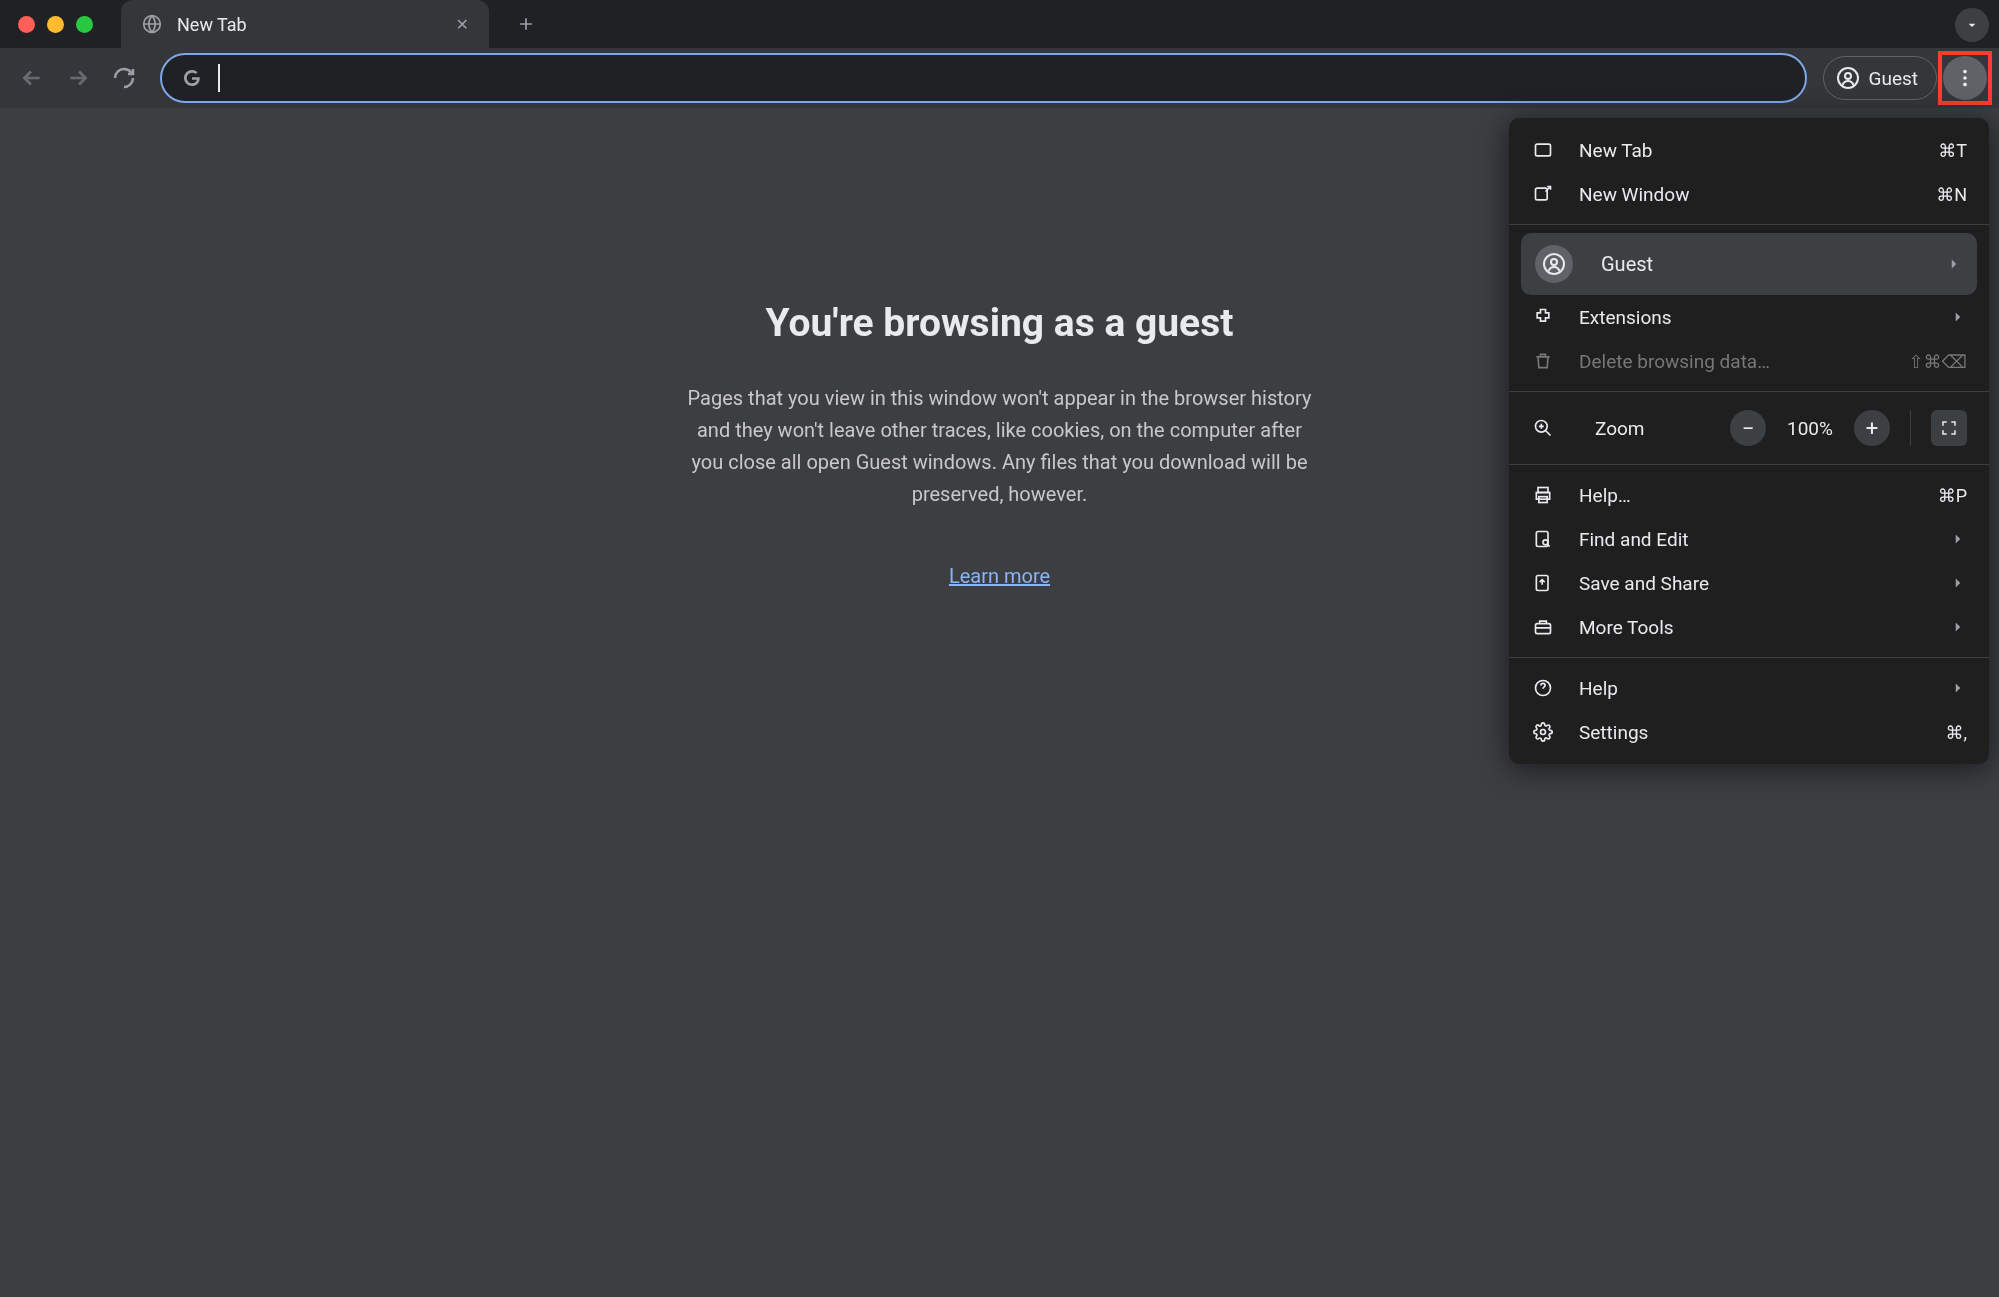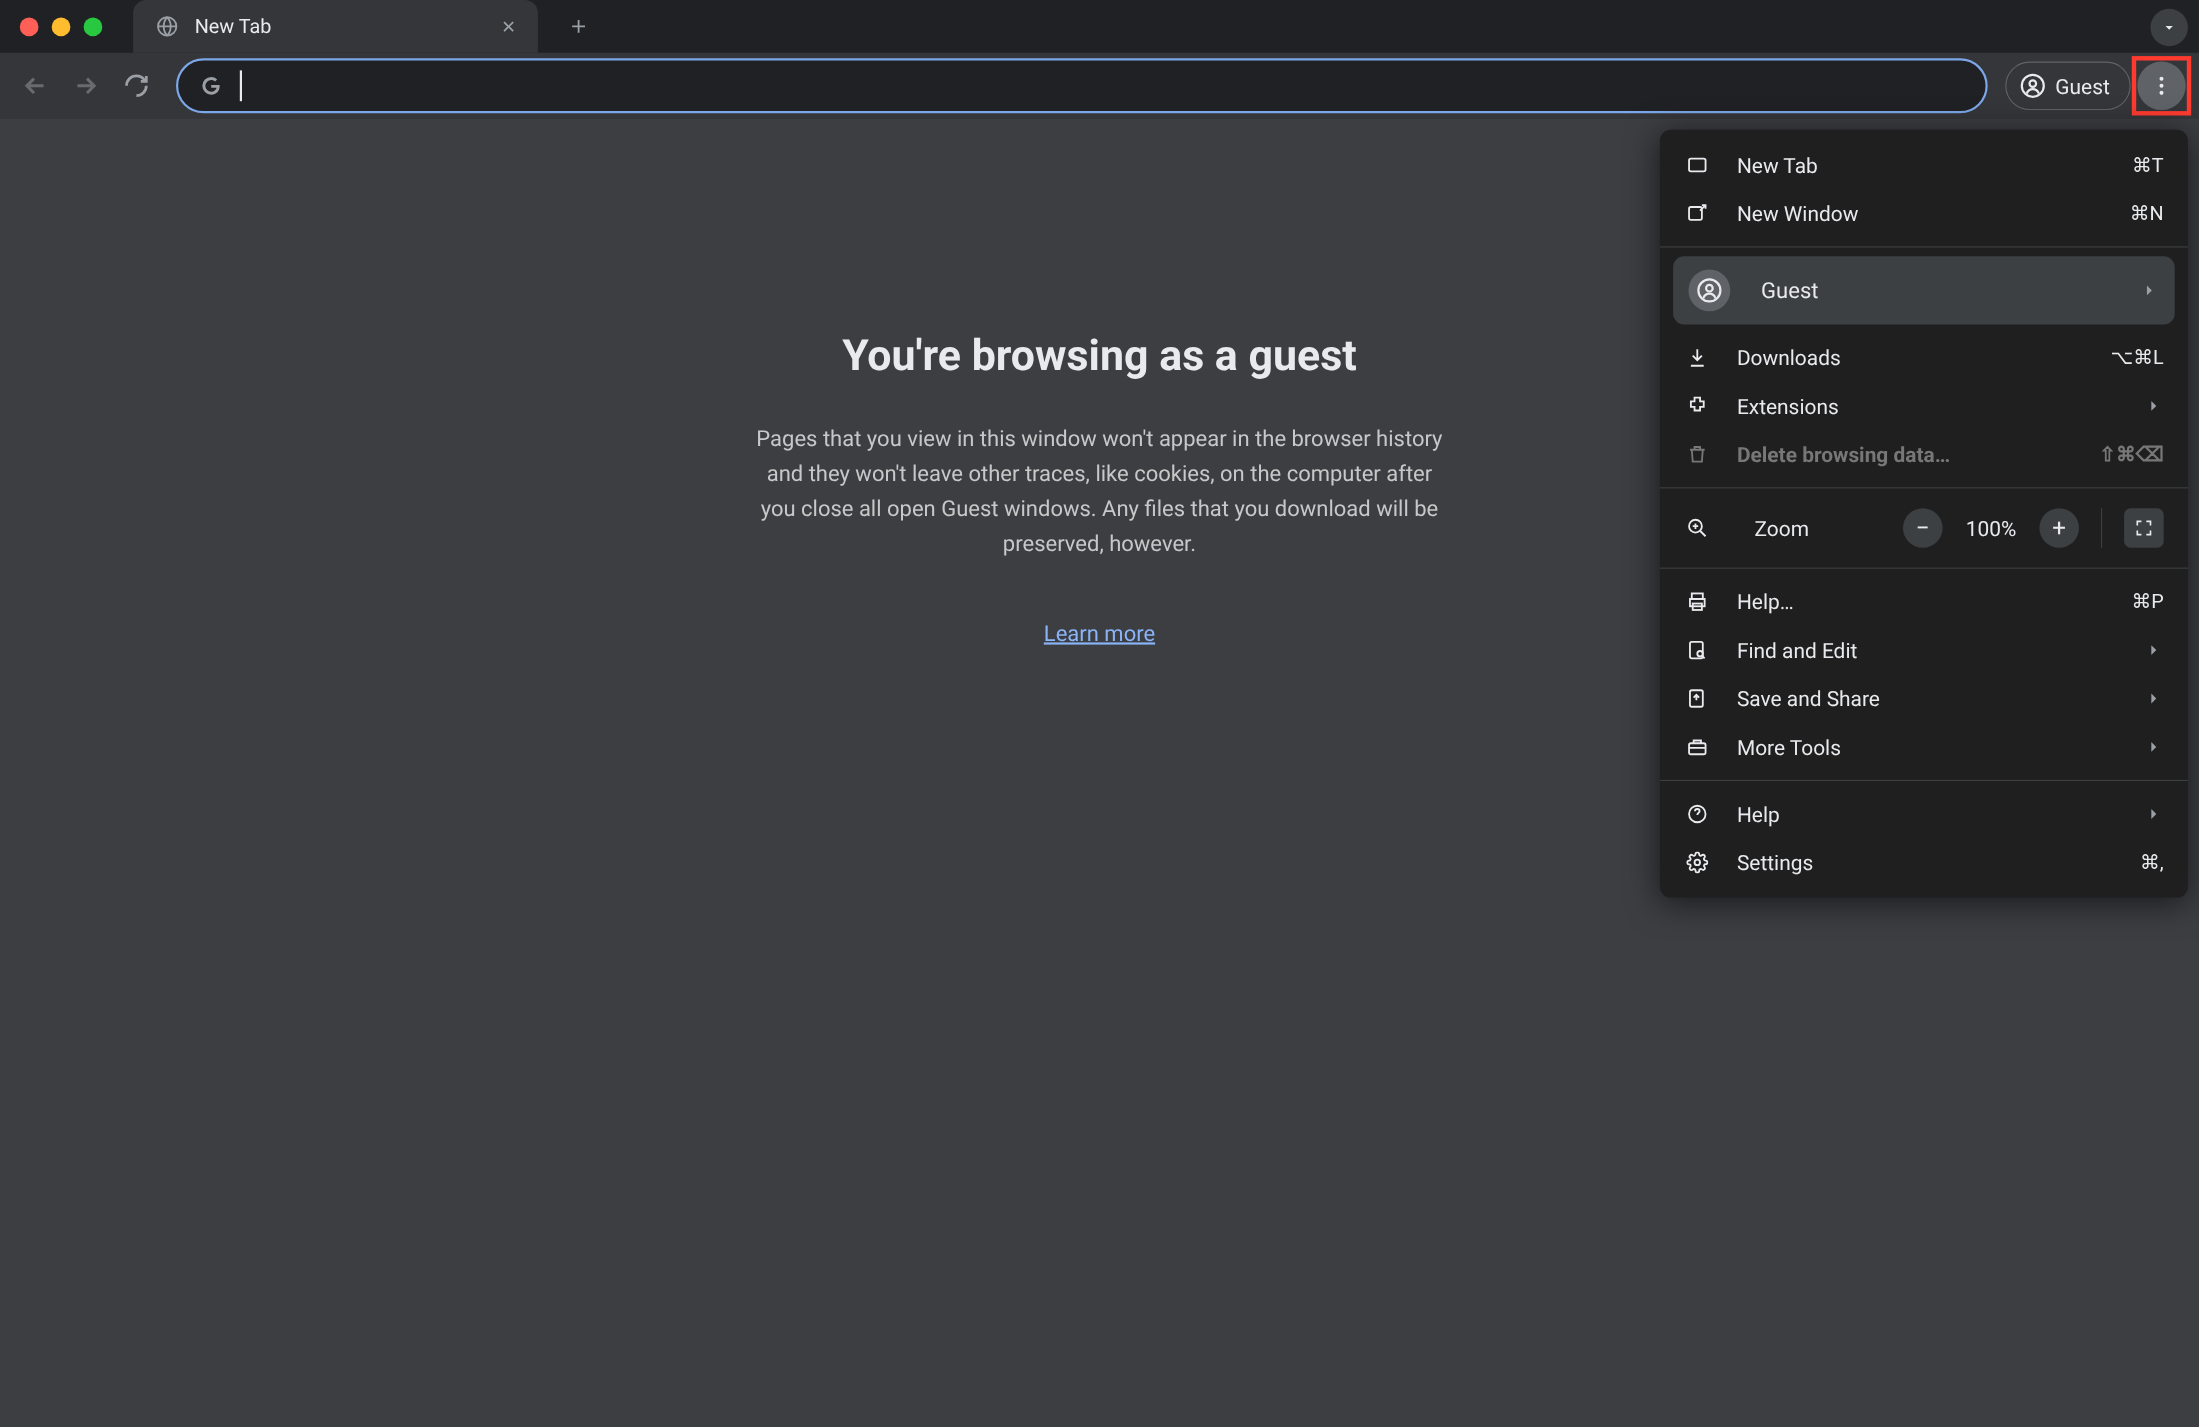--- a/index.html
+++ b/index.html
@@ -134,21 +134,21 @@
   padding:0 22px;
   gap:24px;
   color:#e8eaed;
   font-size:19px;
   cursor:pointer;
 }
 .menu-item .mi-icon{width:24px;height:24px;display:flex;align-items:center;justify-content:center;color:#e8eaed;}
 .menu-item .mi-label{flex:1;}
 .menu-item .mi-shortcut{color:#e8eaed;font-size:18px;}
 .menu-item .mi-arrow{color:#9aa0a6;}
-.menu-item.disabled{color:#777;font-weight:bold;}
+.menu-item.disabled{color:#777;}
 .menu-item.disabled .mi-icon{color:#777;}
 .menu-item.disabled .mi-shortcut{color:#777;}
 .menu-sep{height:1px;background:#3c4043;margin:8px 0;}
 .menu-item.big{
   height:62px;background:#3c4043;border-radius:10px;margin:0 12px;padding:0 14px;
 }
 .menu-item.big .mi-icon-wrap{width:38px;height:38px;border-radius:50%;background:#5f6368;display:flex;align-items:center;justify-content:center;}
 .menu-item.big .mi-label{font-size:20px;margin-left:4px;}
 
 .menu-zoom{
@@ -280,29 +280,20 @@
         </svg>
     </span>
     <span class="mi-label">Guest</span>
     <span class="mi-arrow">
         <svg width="18" height="18" viewBox="0 0 24 24" fill="currentColor">
           <path d="M9 6l6 6-6 6z"></path>
         </svg>
       </span>
   </div>
 
-  <div class="menu-item" style="margin-top:8px">
-    <span class="mi-icon">
-        <svg width="20" height="20" viewBox="0 0 24 24" fill="none" stroke="currentColor" stroke-width="2">
-          <path d="M12 3v12m-5-5l5 5 5-5M5 21h14"></path>
-        </svg>
-      </span>
-    <span class="mi-label">Downloads</span>
-    <span class="mi-shortcut">⌥⌘L</span>
-  </div>
   <div class="menu-item">
     <span class="mi-icon">
         <svg width="20" height="20" viewBox="0 0 24 24" fill="none" stroke="currentColor" stroke-width="2">
           <path d="M9 3h6v4h4v6h-4v4H9v-4H5V7h4z"></path>
         </svg>
       </span>
     <span class="mi-label">Extensions</span>
     <span class="mi-arrow">
         <svg width="18" height="18" viewBox="0 0 24 24" fill="currentColor">
           <path d="M9 6l6 6-6 6z"></path>

